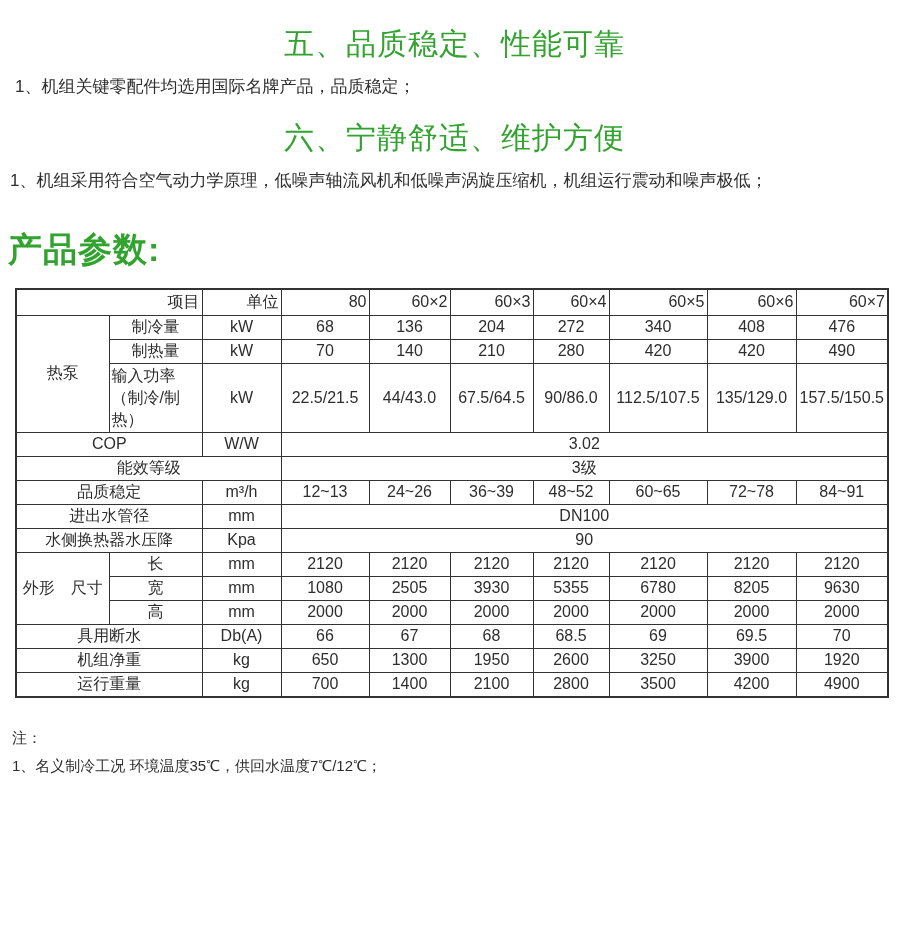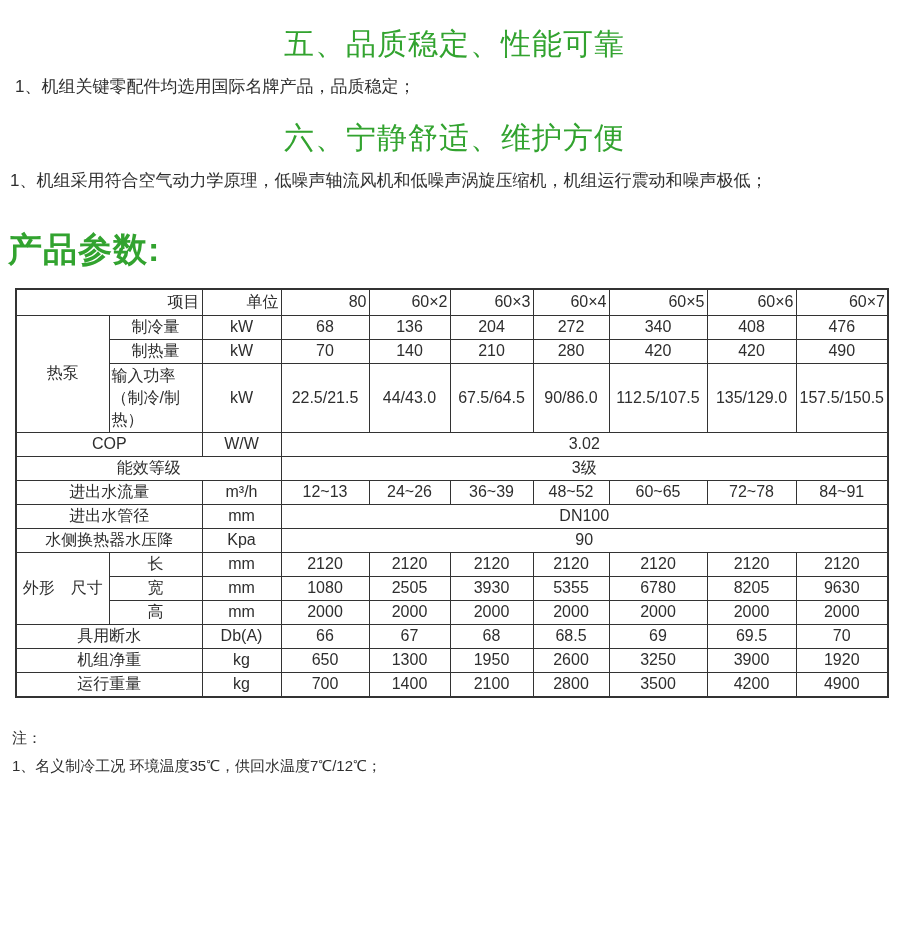--- a/index.html
+++ b/index.html
@@ -126,21 +126,21 @@
         <td>W/W</td>
         <td colspan="7">3.02</td>
       </tr>
 
       <tr>
         <td colspan="3">能效等级</td>
         <td colspan="7">3级</td>
       </tr>
 
       <tr>
-        <td colspan="2">进出水流量</td>
+        <td colspan="2">品质稳定</td>
         <td>m³/h</td>
         <td>12~13</td>
         <td>24~26</td>
         <td>36~39</td>
         <td>48~52</td>
         <td>60~65</td>
         <td>72~78</td>
         <td>84~91</td>
       </tr>
 

